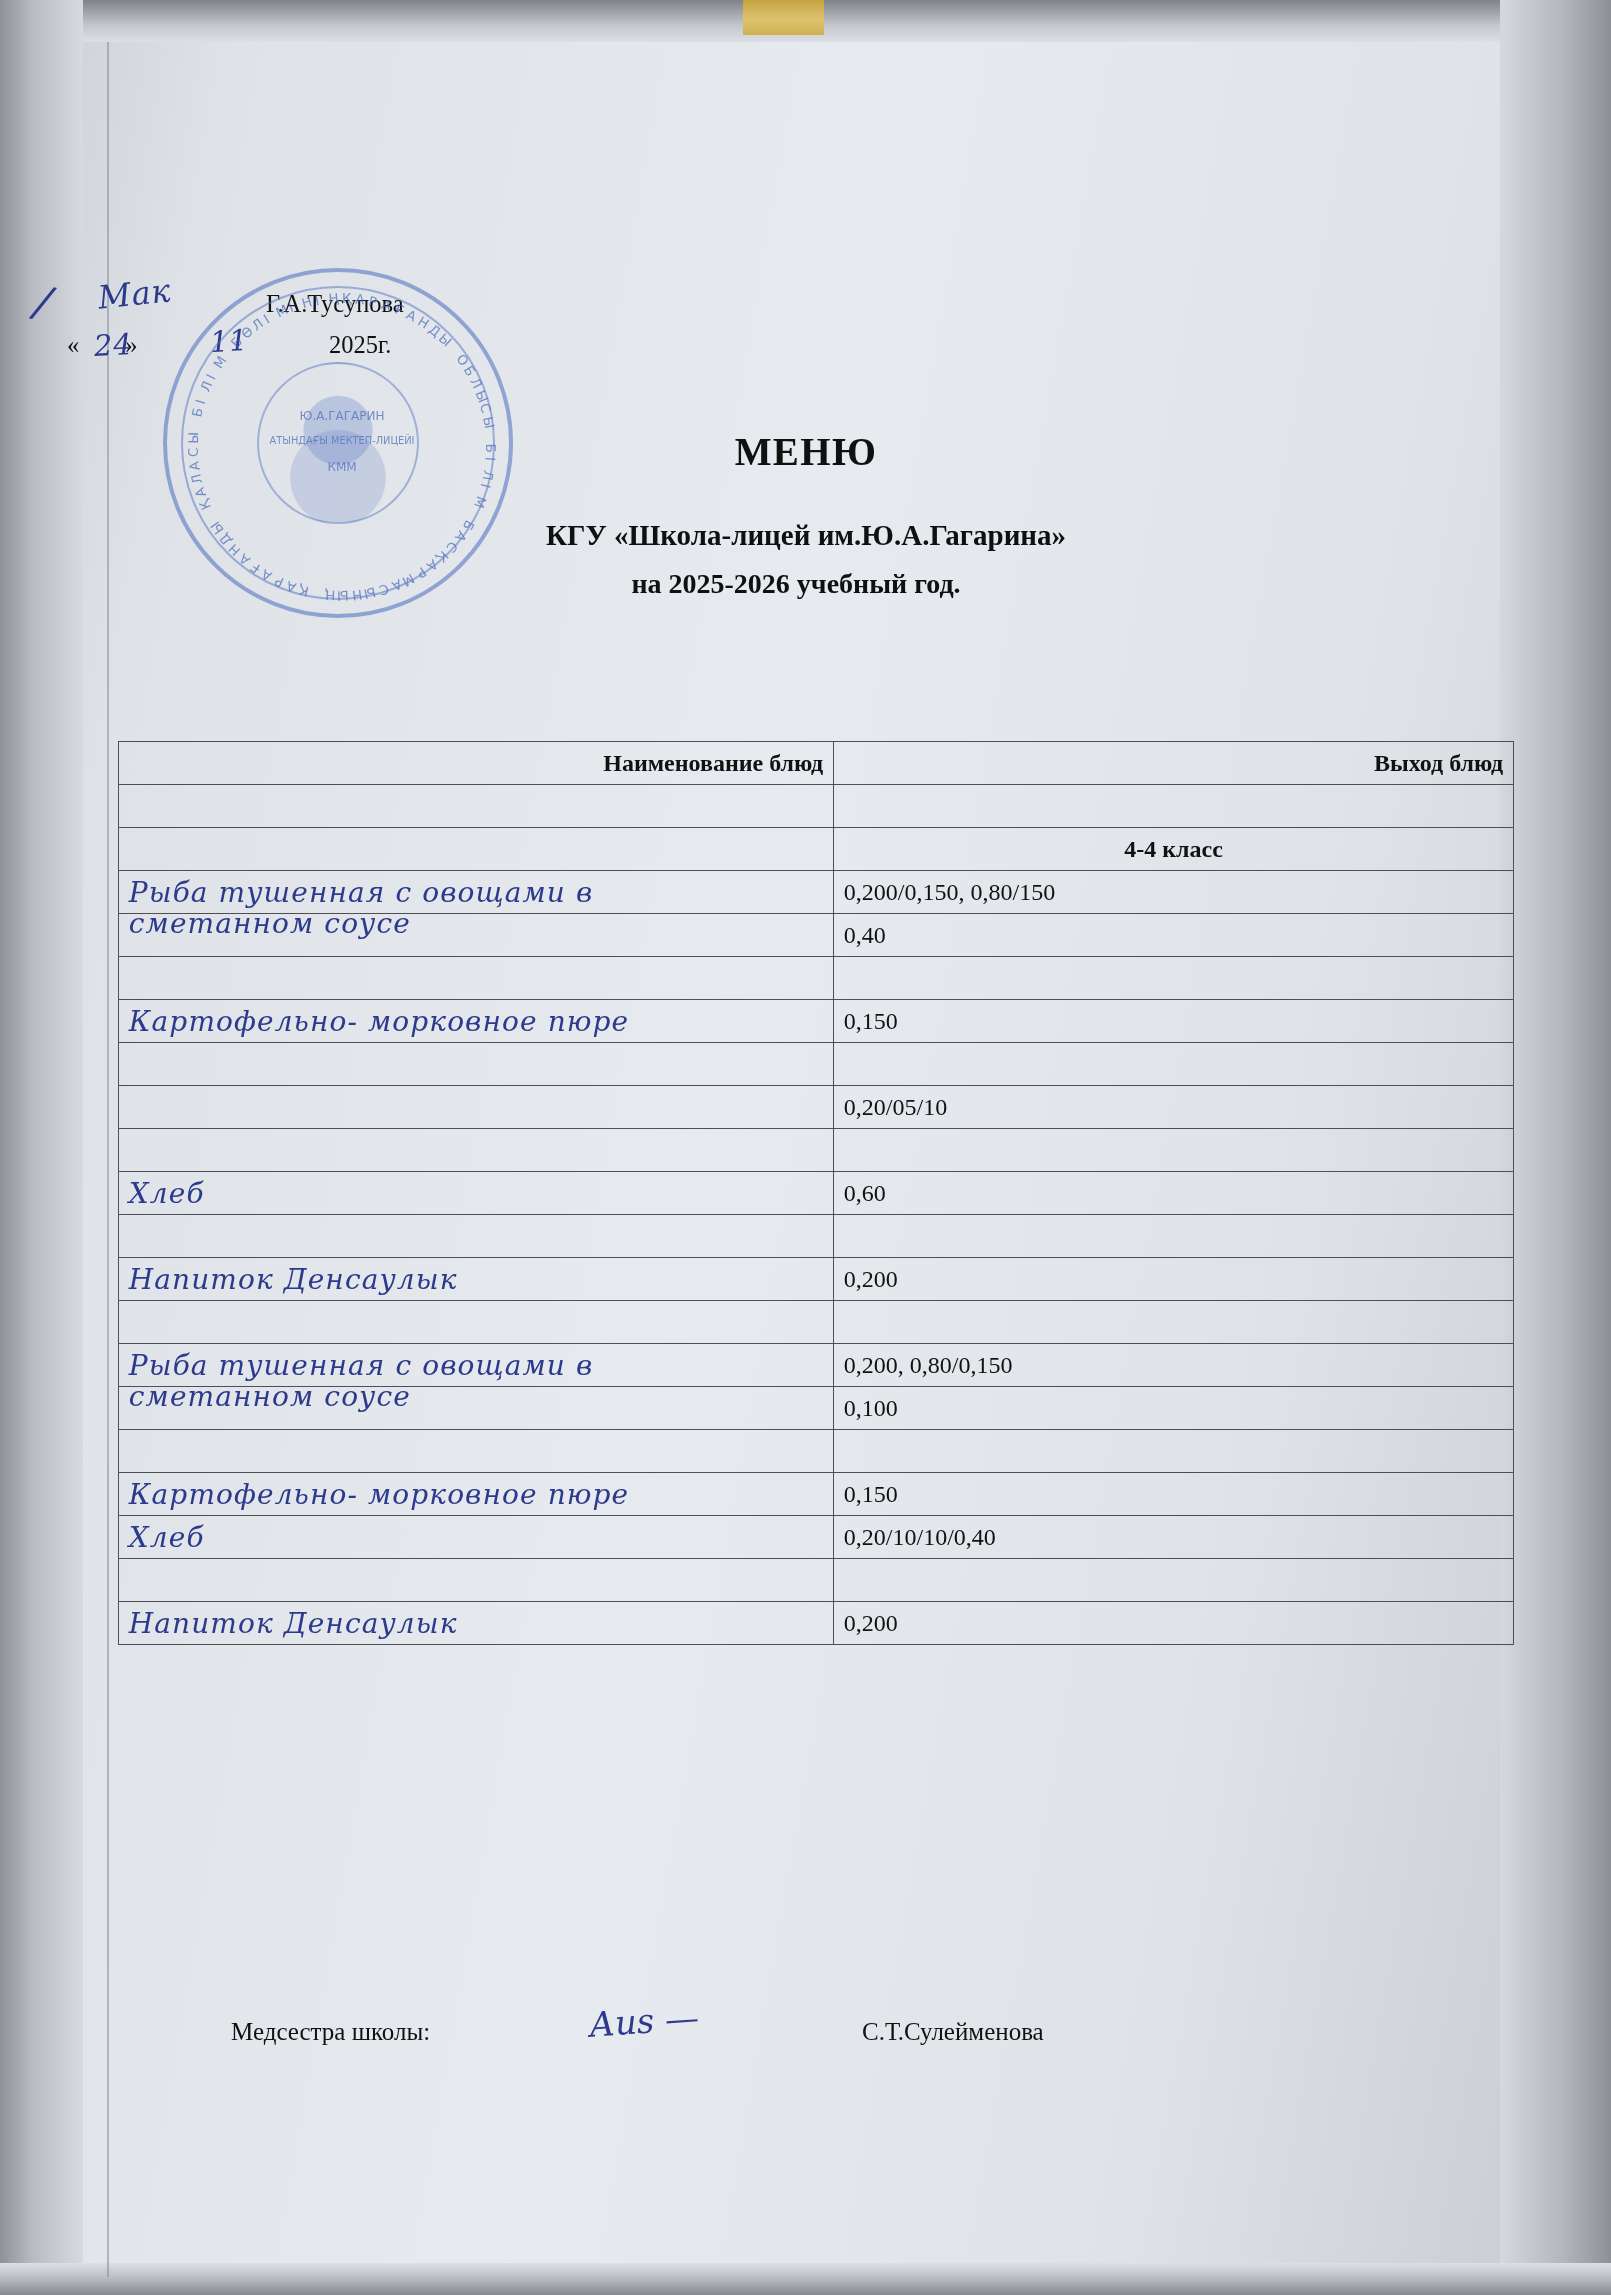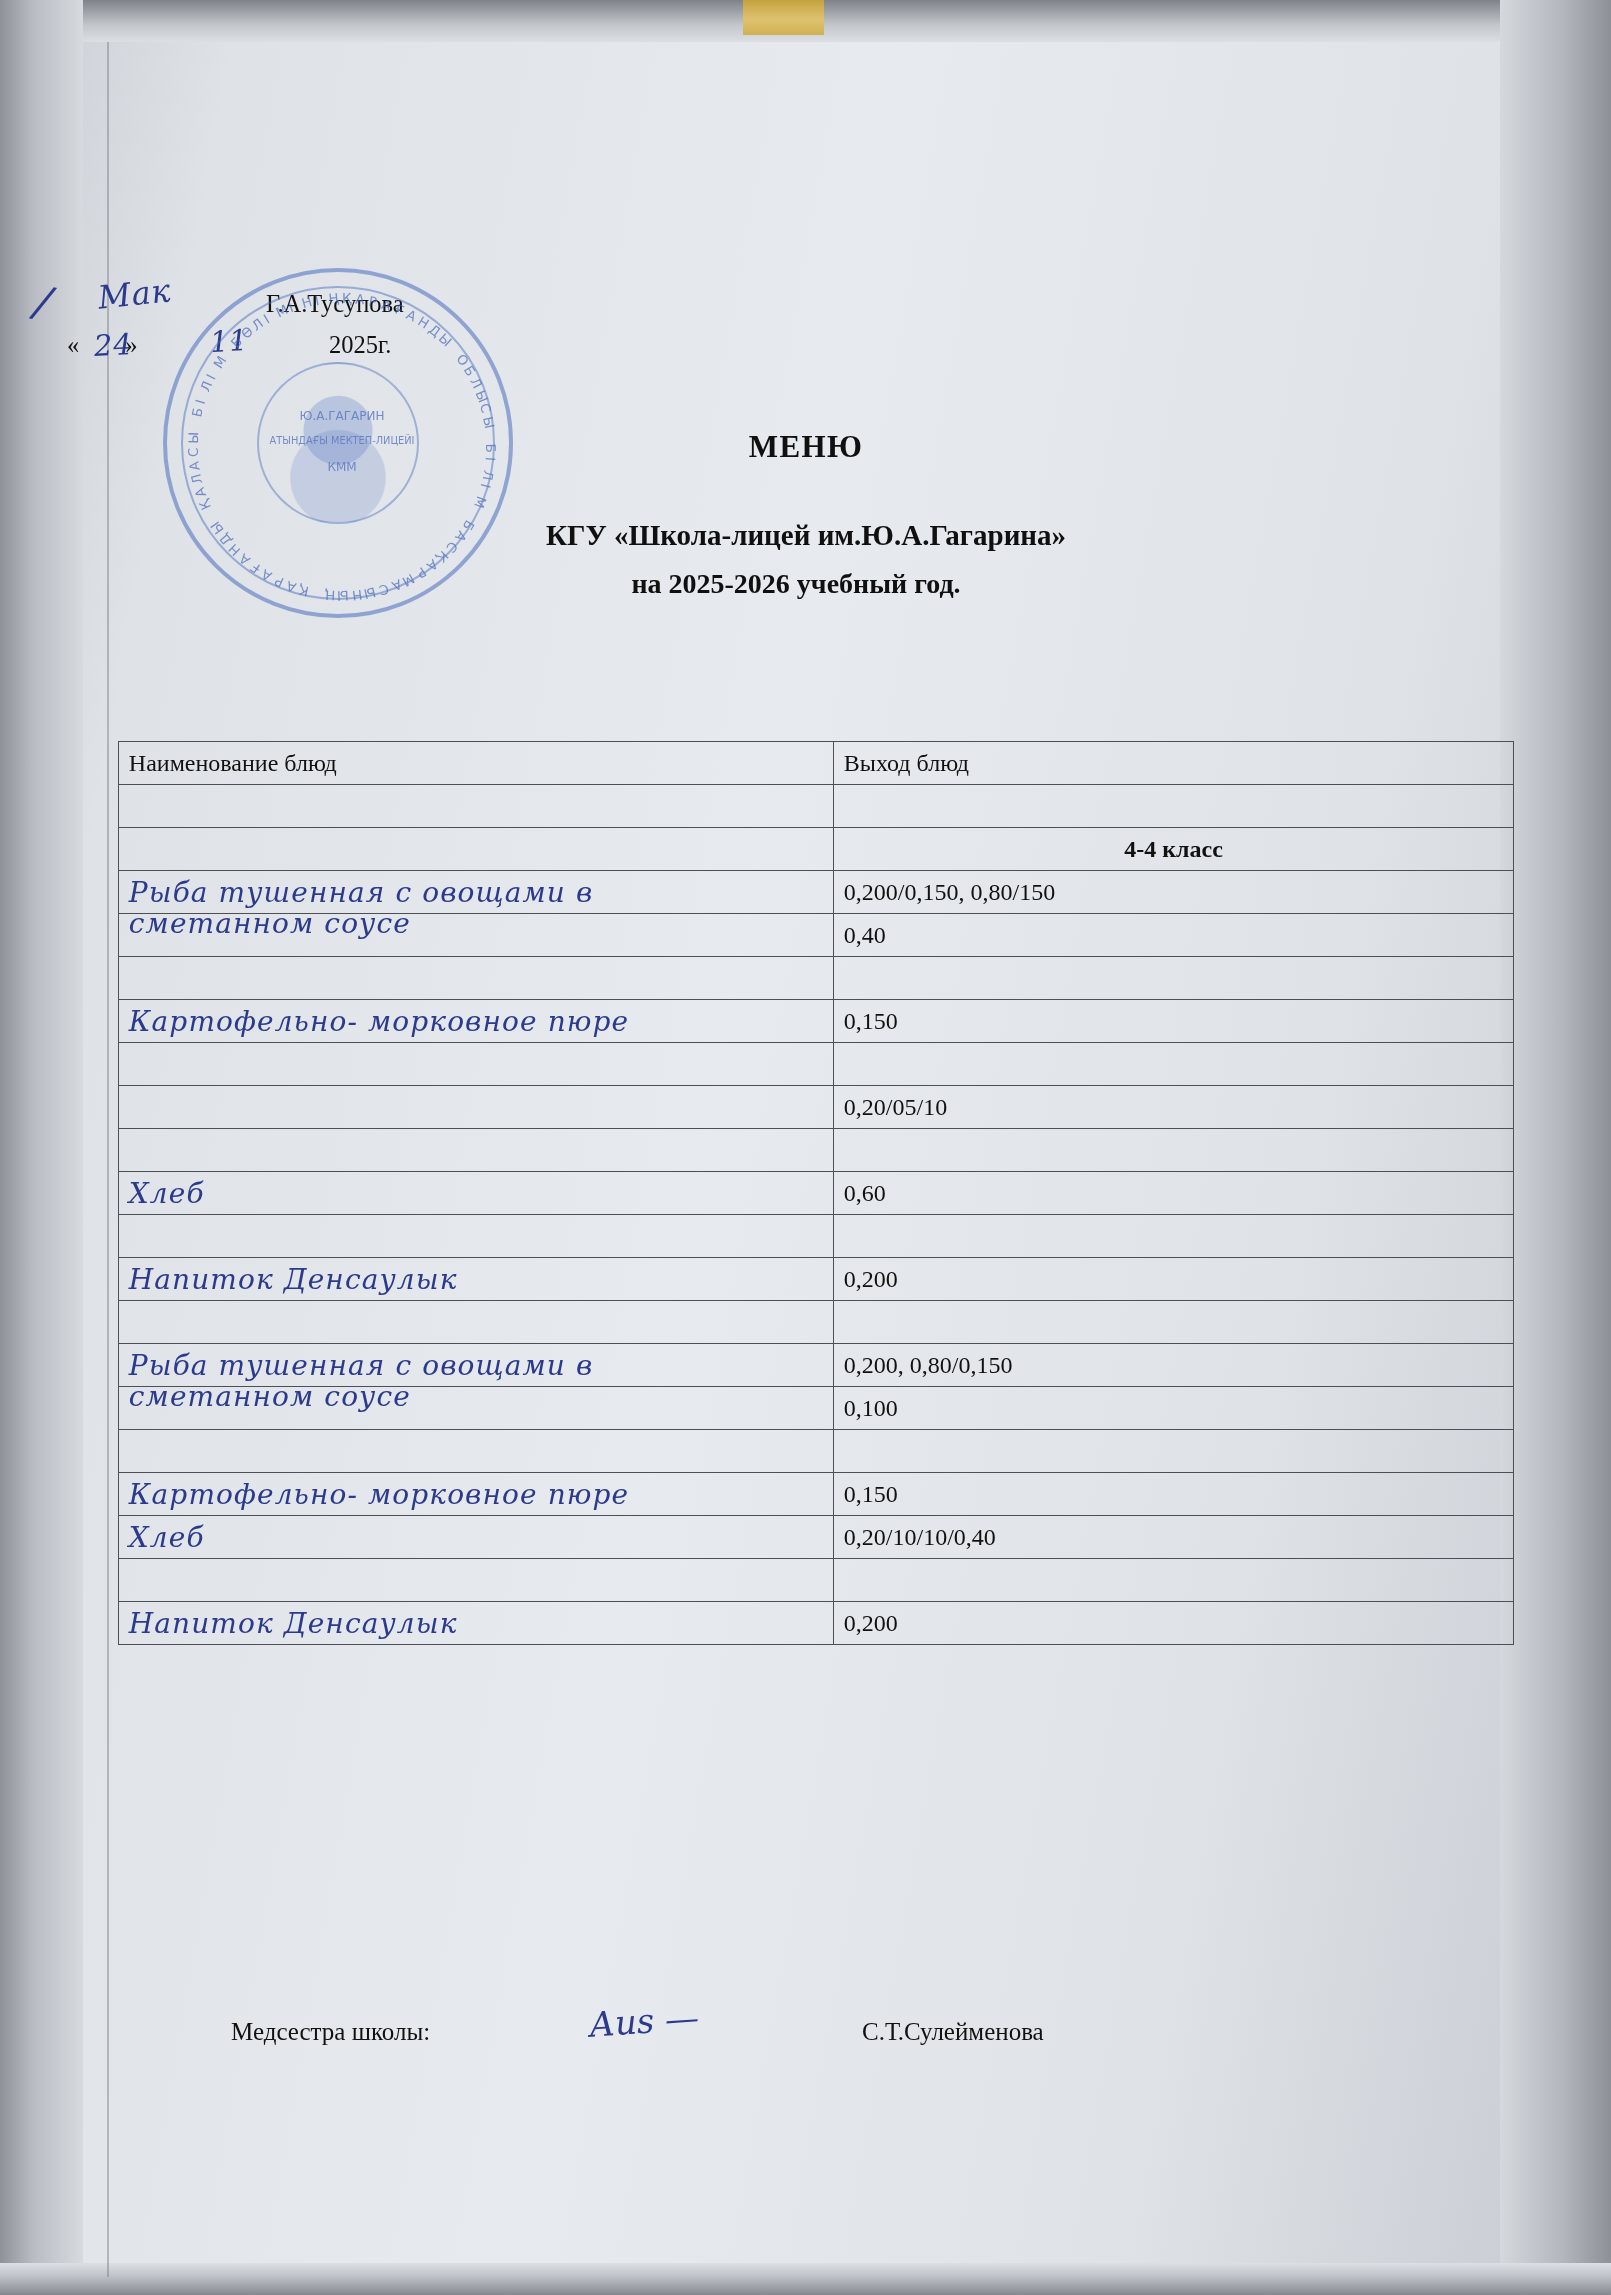--- a/index.html
+++ b/index.html
@@ -185,21 +185,21 @@
     font-size: 12px;
     font-family: "DejaVu Sans", sans-serif;
   }
   
   .title-menu {
     position: absolute;
     left: 0;
     top: 429px;
     width: 1612px;
     text-align: center;
-    font-size: 31px;
+    font-size: 39px;
     font-weight: bold;
     letter-spacing: 1.4px;
     color: #101010;
   }
   .title-school {
     position: absolute;
     left: 0;
     top: 519px;
     width: 1612px;
     text-align: center;
@@ -230,22 +230,22 @@
     border: 1.4px solid #4c4f55;
     height: 42px;
     padding: 0 9.8px;
     font-size: 24px;
     color: #111;
     vertical-align: middle;
   }
   .menu-table .col-name { width: 715px; }
   .menu-table .col-out  { width: 680px; }
   .hdr {
-    text-align: left;
-    font-weight: normal;
+    text-align: right;
+    font-weight: bold;
     font-size: 27px;
     height: 59px;
   }
   .grade {
     text-align: center;
     font-weight: bold;
     font-size: 27px;
   }
   td.handcell {
     font-family: "DejaVu Serif", serif;

